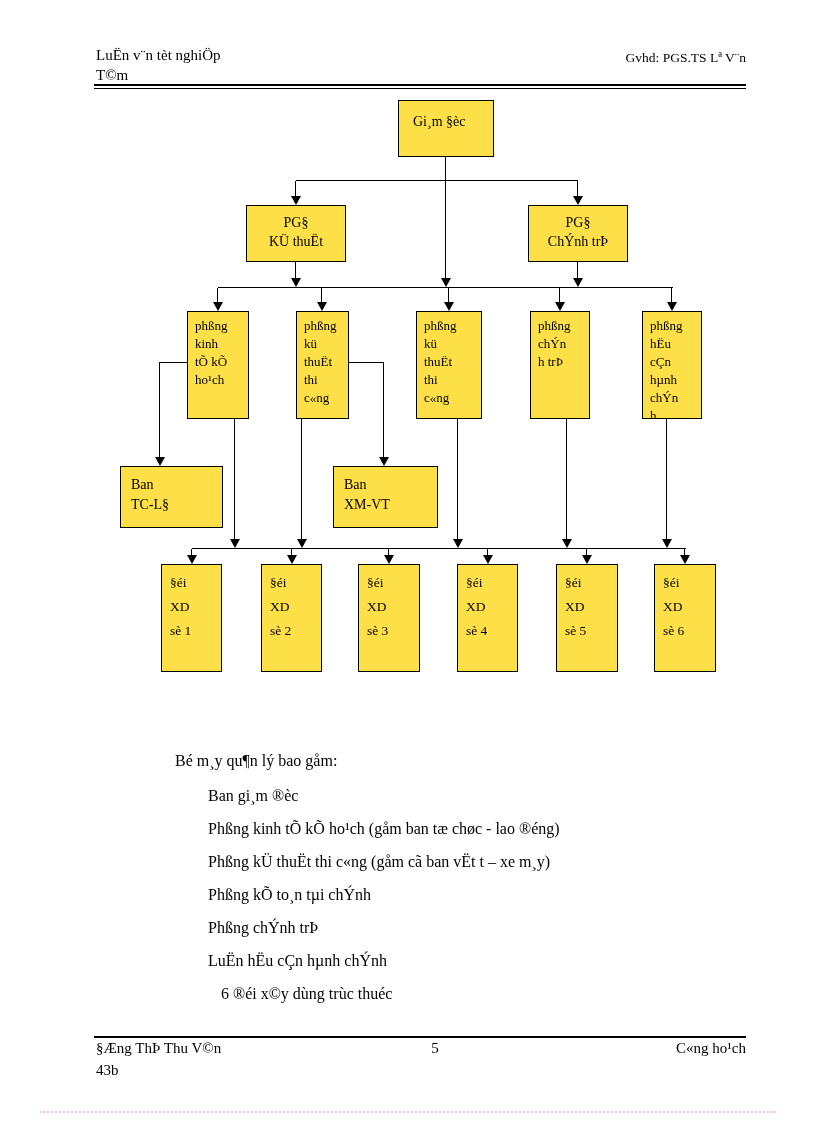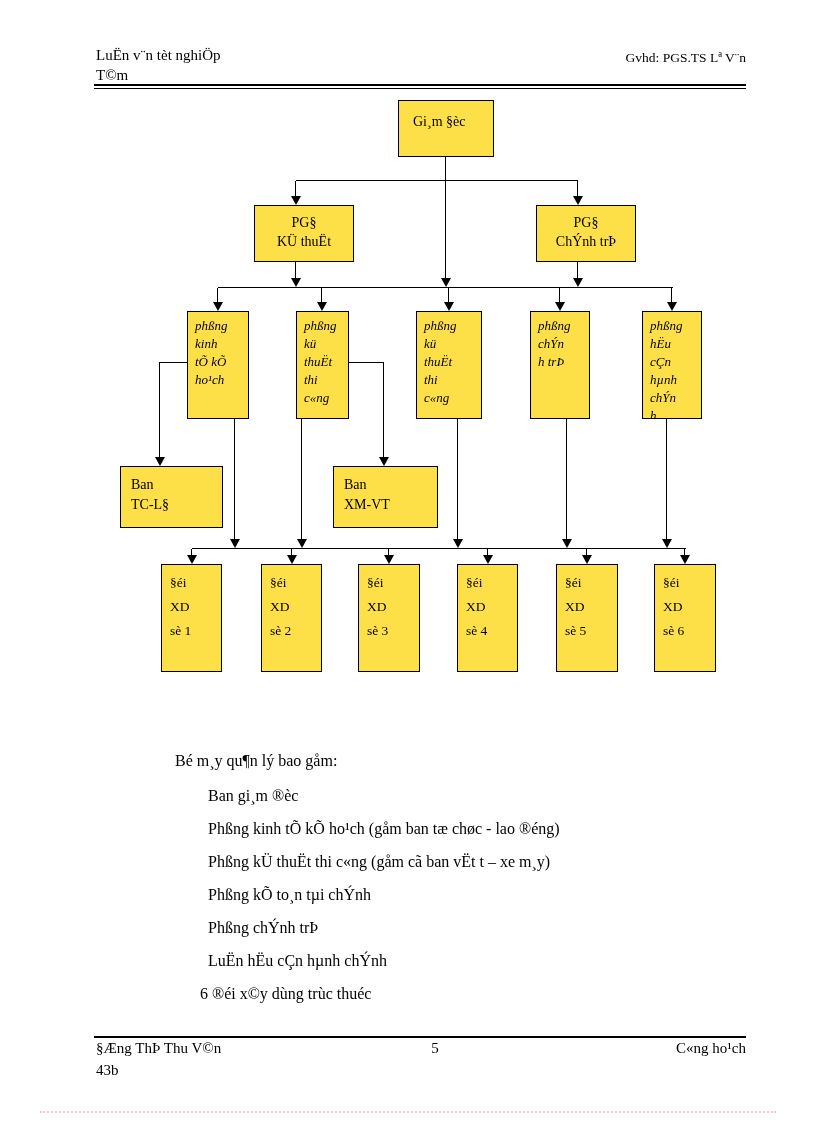--- a/index.html
+++ b/index.html
@@ -13,22 +13,22 @@
        border-left:5px solid transparent;border-right:5px solid transparent;
        border-top:9px solid #000;}
   .hdr{position:absolute;font-size:15px;}
   .hdr-right{position:absolute;font-size:13.5px;text-align:right;}
   .rule-double{position:absolute;height:2px;border-top:2px solid #000;border-bottom:1px solid #000;}
   .rule{position:absolute;height:2px;background:#000;}
   .body-line{font-size:16px;position:absolute;white-space:nowrap;}
   .ftr{position:absolute;font-size:15px;white-space:nowrap;}
   .dots{position:absolute;border-top:2px dotted #ffbfe0;}
   .dir-label{padding:12px 0 0 14px;font-size:14px;}
-  .pgd{text-align:center;font-size:14px;line-height:19px;padding-top:7px;margin-left:8px;}
-  .dept{padding:5px 2px 0 7px;font-style:italic;}
+  .pgd{text-align:center;font-size:14px;line-height:19px;padding-top:7px;}
+  .dept{padding:5px 2px 0 7px;}
   .ban{font-size:14px;line-height:20px;padding:8px 0 0 10px;}
   .team{font-size:13.5px;line-height:24px;padding:6px 0 0 8px;}
 </style>
 </head>
 <body>
 
 <div class="page">
 
   <div class="hdr" style="left:96px;top:47px;">LuËn v¨n tèt nghiÖp</div>
   <div class="hdr" style="left:96px;top:67px;">T©m</div>
@@ -148,21 +148,21 @@
 XD
 sè 6</div>
 
   <div class="body-line" style="left:175px;top:752px;">Bé m¸y qu¶n lý bao gåm:</div>
   <div class="body-line" style="left:208px;top:787px;">Ban gi¸m ®èc</div>
   <div class="body-line" style="left:208px;top:820px;">Phßng kinh tÕ kÕ ho¹ch (gåm ban tæ chøc - lao ®éng)</div>
   <div class="body-line" style="left:208px;top:853px;">Phßng kÜ thuËt thi c«ng (gåm cã ban vËt t – xe m¸y)</div>
   <div class="body-line" style="left:208px;top:886px;">Phßng kÕ to¸n tµi chÝnh</div>
   <div class="body-line" style="left:208px;top:919px;">Phßng chÝnh trÞ</div>
   <div class="body-line" style="left:208px;top:952px;">LuËn hËu cÇn hµnh chÝnh</div>
-  <div class="body-line" style="left:200px;top:985px;">6 ®éi x©y dùng trùc thuéc</div>
+  <div class="body-line" style="left:221px;top:985px;">6 ®éi x©y dùng trùc thuéc</div>
 
   <div class="rule" style="left:94px;top:1036px;width:652px;"></div>
   <div class="ftr" style="left:96px;top:1040px;">§Æng ThÞ Thu V©n</div>
   <div class="ftr" style="left:96px;top:1062px;">43b</div>
   <div class="ftr" style="left:420px;top:1040px;width:30px;text-align:center;">5</div>
   <div class="ftr" style="right:70px;top:1040px;text-align:right;">C«ng ho¹ch</div>
 
   <div class="dots" style="left:40px;top:1111px;width:736px;"></div>
 
 </div>

